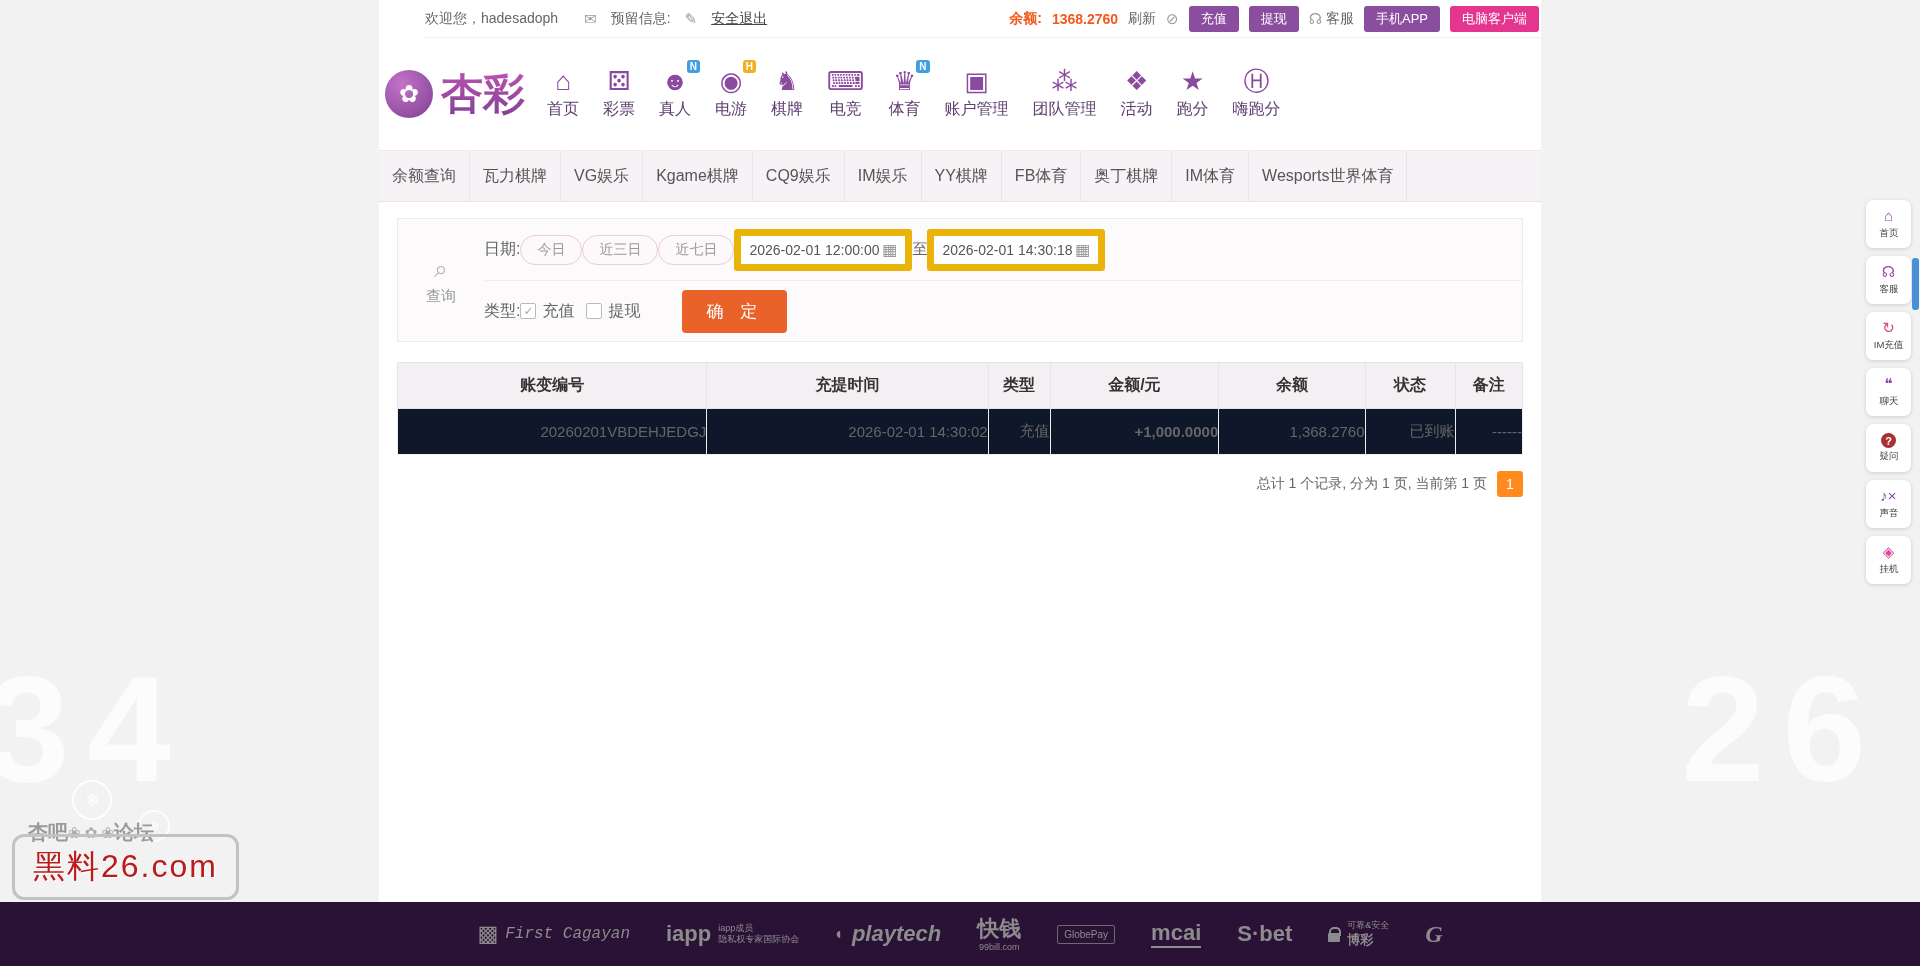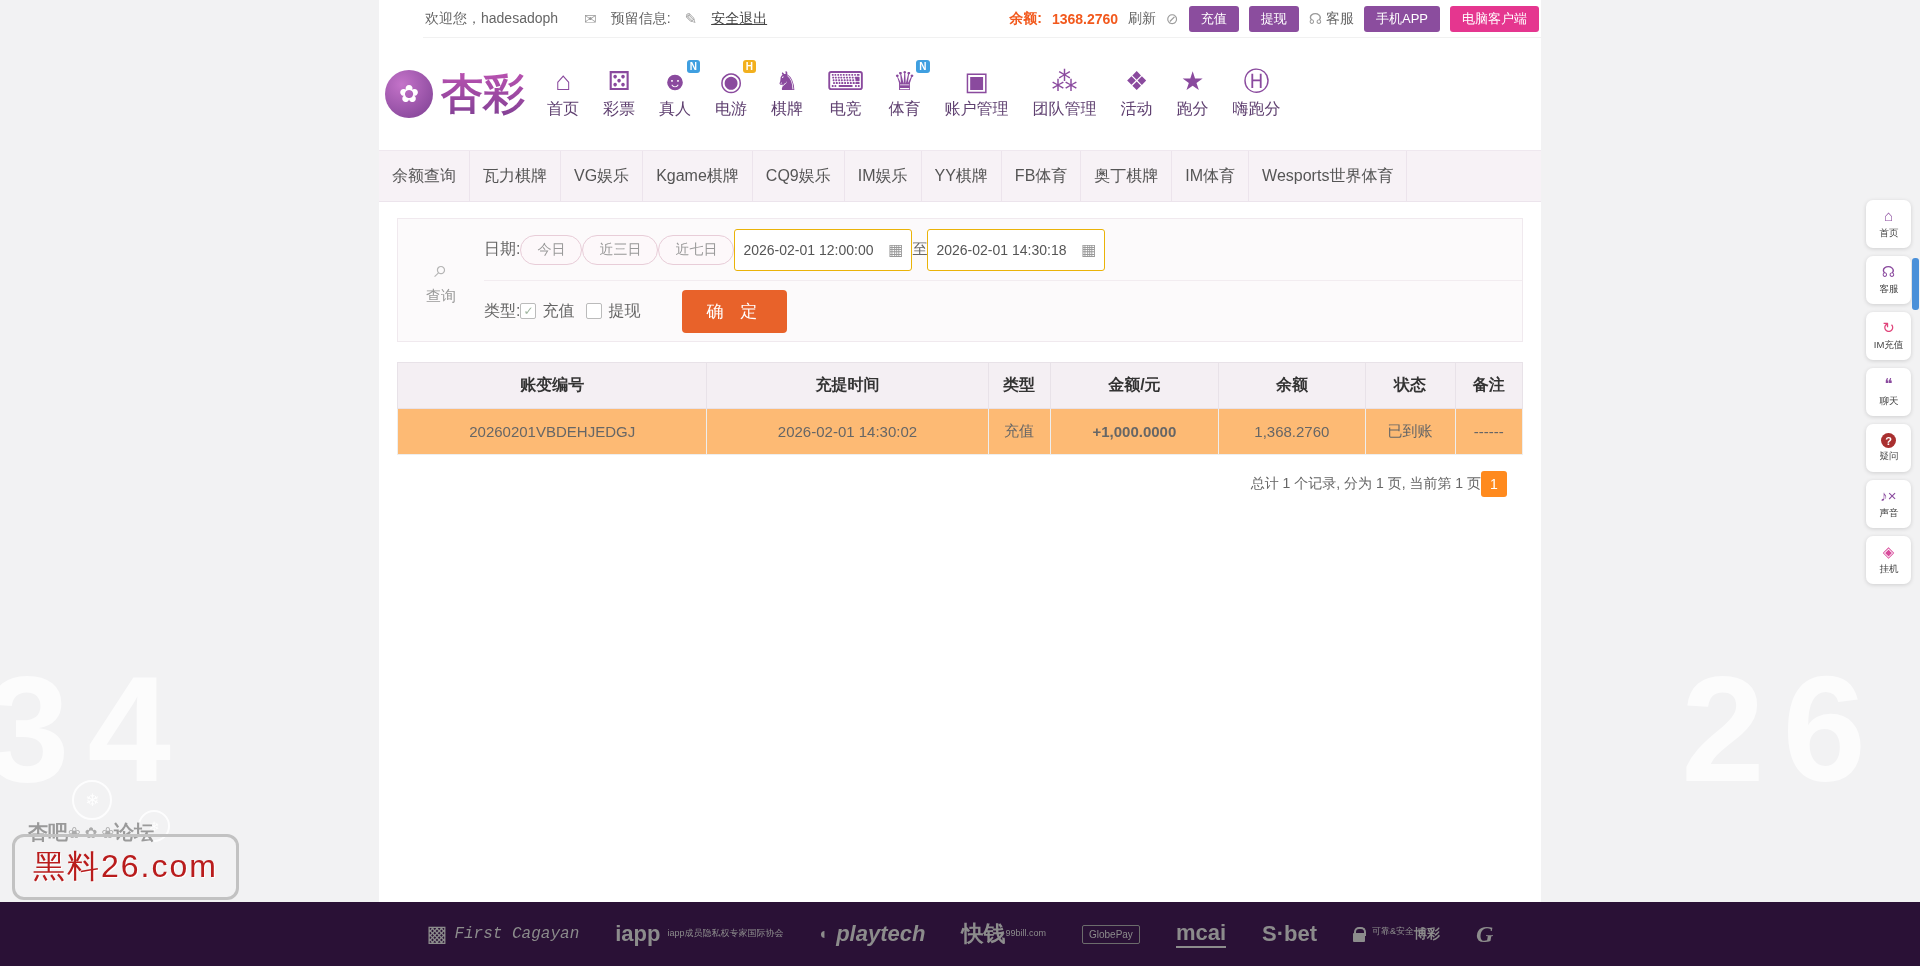--- a/index.html
+++ b/index.html
@@ -65,39 +65,39 @@
   
   .filter { margin:16px 18px 20px 18px; border:1px solid #f0e9ee; background:#fcfafb; display:flex; }
   .filter-search { width:86px; display:flex; flex-direction:column; align-items:center; justify-content:center;
                    gap:4px; color:#999; font-size:15px; }
   .filter-rows { flex:1; }
   .frow { display:flex; align-items:center; height:61px; gap:0; }
   .frow + .frow { border-top:1px solid #f2ecf0; }
   .flabel { color:#666; font-size:16px; }
   .pill { border:1px solid #e8cdd8; background:#fdf8fa; color:#999; font-size:14px;
           padding:5px 16px; border-radius:15px; cursor:pointer; }
-  .dinput { width:178px; height:42px; border:1px solid #eab308; border-radius:3px; background:#fff;
+  .dinput { width:178px; height:42px; border:7px solid #eab308; border-radius:3px; background:#fff;
             display:flex; align-items:center; justify-content:space-between; padding:0 8px;
             color:#555; font-size:14px; cursor:text; }
   .cal { color:#999; font-size:16px; cursor:pointer; }
   .to-label { color:#666; font-size:15px; }
   .chk-wrap { display:flex; align-items:center; gap:6px; color:#666; font-size:16px; cursor:pointer; }
   .chk { width:16px; height:16px; border:1px solid #bbb; border-radius:2px; background:#fff;
          display:inline-flex; align-items:center; justify-content:center; font-size:12px; color:#9cb39c; }
   .confirm { background:#e8622a; color:#fff; border:none; border-radius:4px; padding:10px 24px;
              font-size:17px; letter-spacing:6px; cursor:pointer; margin-left:42px; }
   
   table.records { margin:0 18px; width:1126px; border-collapse:collapse; border:1px solid #e8e2e8; }
   .records th { background:#f4eff3; height:46px; font-size:16px; color:#333; font-weight:bold;
                 border:1px solid #e8e2e8; }
-  .records td { height:46px; text-align:center; font-size:15px; color:#666; border:1px solid #eee; background:#fdba74; }
+  .records td { height:46px; text-align:right; font-size:15px; color:#666; border:1px solid #eee; background:#0f172a; }
   .amount-pos { color:#d9232d; font-weight:bold; }
   .status-ok { color:#3fae49; }
   
-  .pager { margin:16px 34px; display:flex; justify-content:flex-end; align-items:center; 
+  .pager { margin:16px 18px; display:flex; justify-content:flex-end; align-items:center; gap:10px;
            color:#666; font-size:14px; }
   .page-btn { width:26px; height:26px; background:#ff8a1e; color:#fff; border:none; border-radius:3px;
               display:flex; align-items:center; justify-content:center; font-size:14px; cursor:pointer; }
   
   .side { position:absolute; right:9px; top:200px; width:45px; display:flex; flex-direction:column; gap:8px; z-index:5; }
   .side-btn { background:#fff; border-radius:7px; box-shadow:0 1px 4px rgba(0,0,0,.15); height:48px;
               display:flex; flex-direction:column; align-items:center; justify-content:center; gap:1px; cursor:pointer; }
   .side-icon { font-size:15px; line-height:1.1; color:#8a4a9e; }
   .side-icon.pink { color:#e0457b; }
   .side-icon.magenta { color:#d84a9b; }
@@ -105,21 +105,21 @@
               display:flex; align-items:center; justify-content:center; font-weight:bold; }
   .side-label { font-size:10px; color:#444; white-space:nowrap; transform:scale(.95); }
   .scroll-thumb { position:absolute; right:1px; top:258px; width:7px; height:52px; background:#4a90d9;
                   border-radius:3px; z-index:6; cursor:grab; }
   
   .footer { position:absolute; left:0; bottom:0; width:100%; height:64px; background:#2a1136; z-index:3;
             display:flex; align-items:center; justify-content:center; gap:36px; }
   .flogo { color:#8c8c8c; display:flex; align-items:center; gap:7px; }
   .flogo .big { font-size:22px; font-weight:bold; }
   .flogo .script { font-style:italic; font-family:Liberation Mono, monospace; font-size:16px; }
-  .flogo .stack { display:flex; line-height:1.25; }
+  .flogo .stack { display:flex; flex-direction:column; line-height:1.25; }
   .flogo .tiny { font-size:9px; }
   .flogo .sub { font-size:9px; text-align:center; }
   .flogo .boxed { border:1px solid #6c6c6c; font-size:10px; padding:3px 6px; border-radius:2px; }
   .flogo .underlined { border-bottom:2px solid #8c8c8c; }
   .mini-lock { position:relative; width:12px; height:9px; background:#8c8c8c; border-radius:1px; margin-top:7px; }
   .mini-lock::before { content:""; position:absolute; top:-6px; left:1px; width:8px; height:7px;
                        border:2px solid #8c8c8c; border-bottom:none; border-radius:5px 5px 0 0; }
   .g-fancy { font-family:"Liberation Serif", serif; font-style:italic; font-weight:bold; font-size:24px; }
 </style>
 </head>

